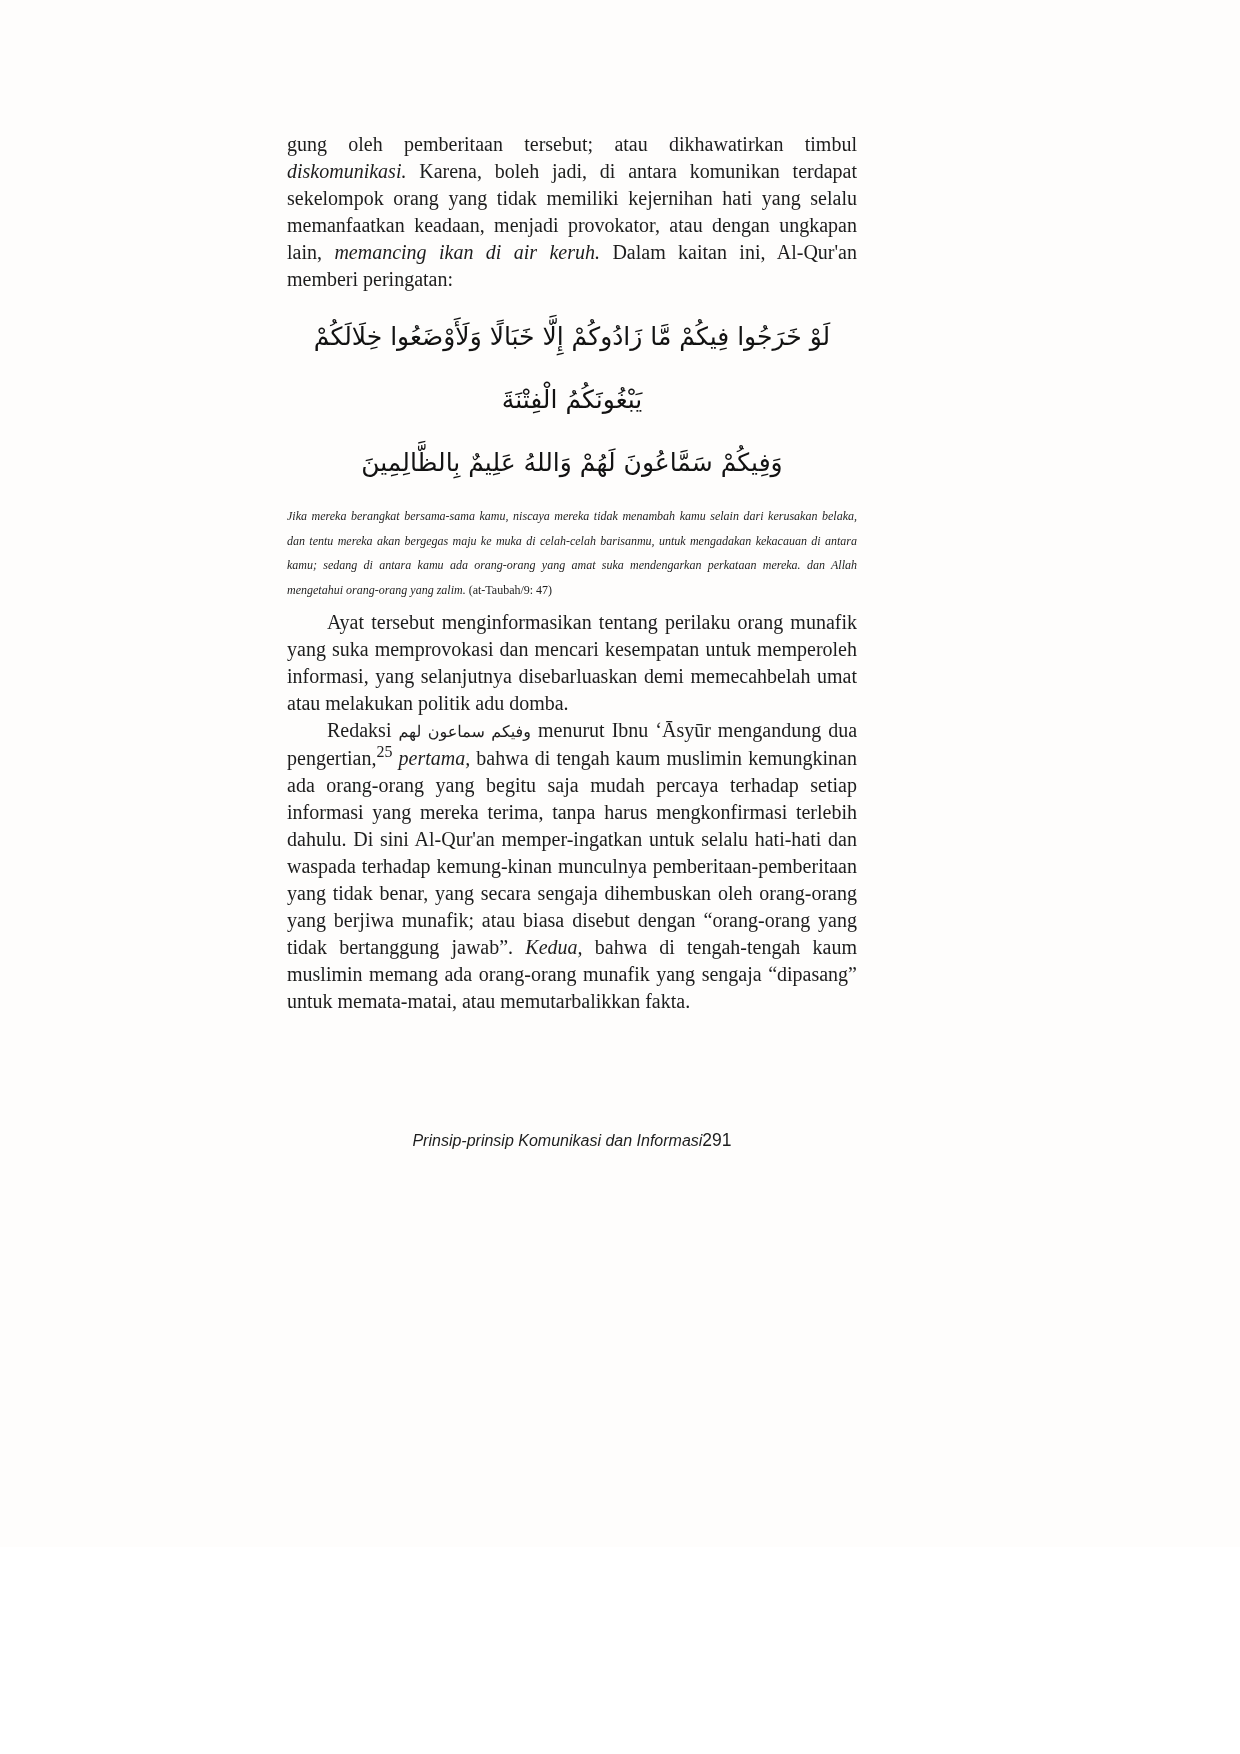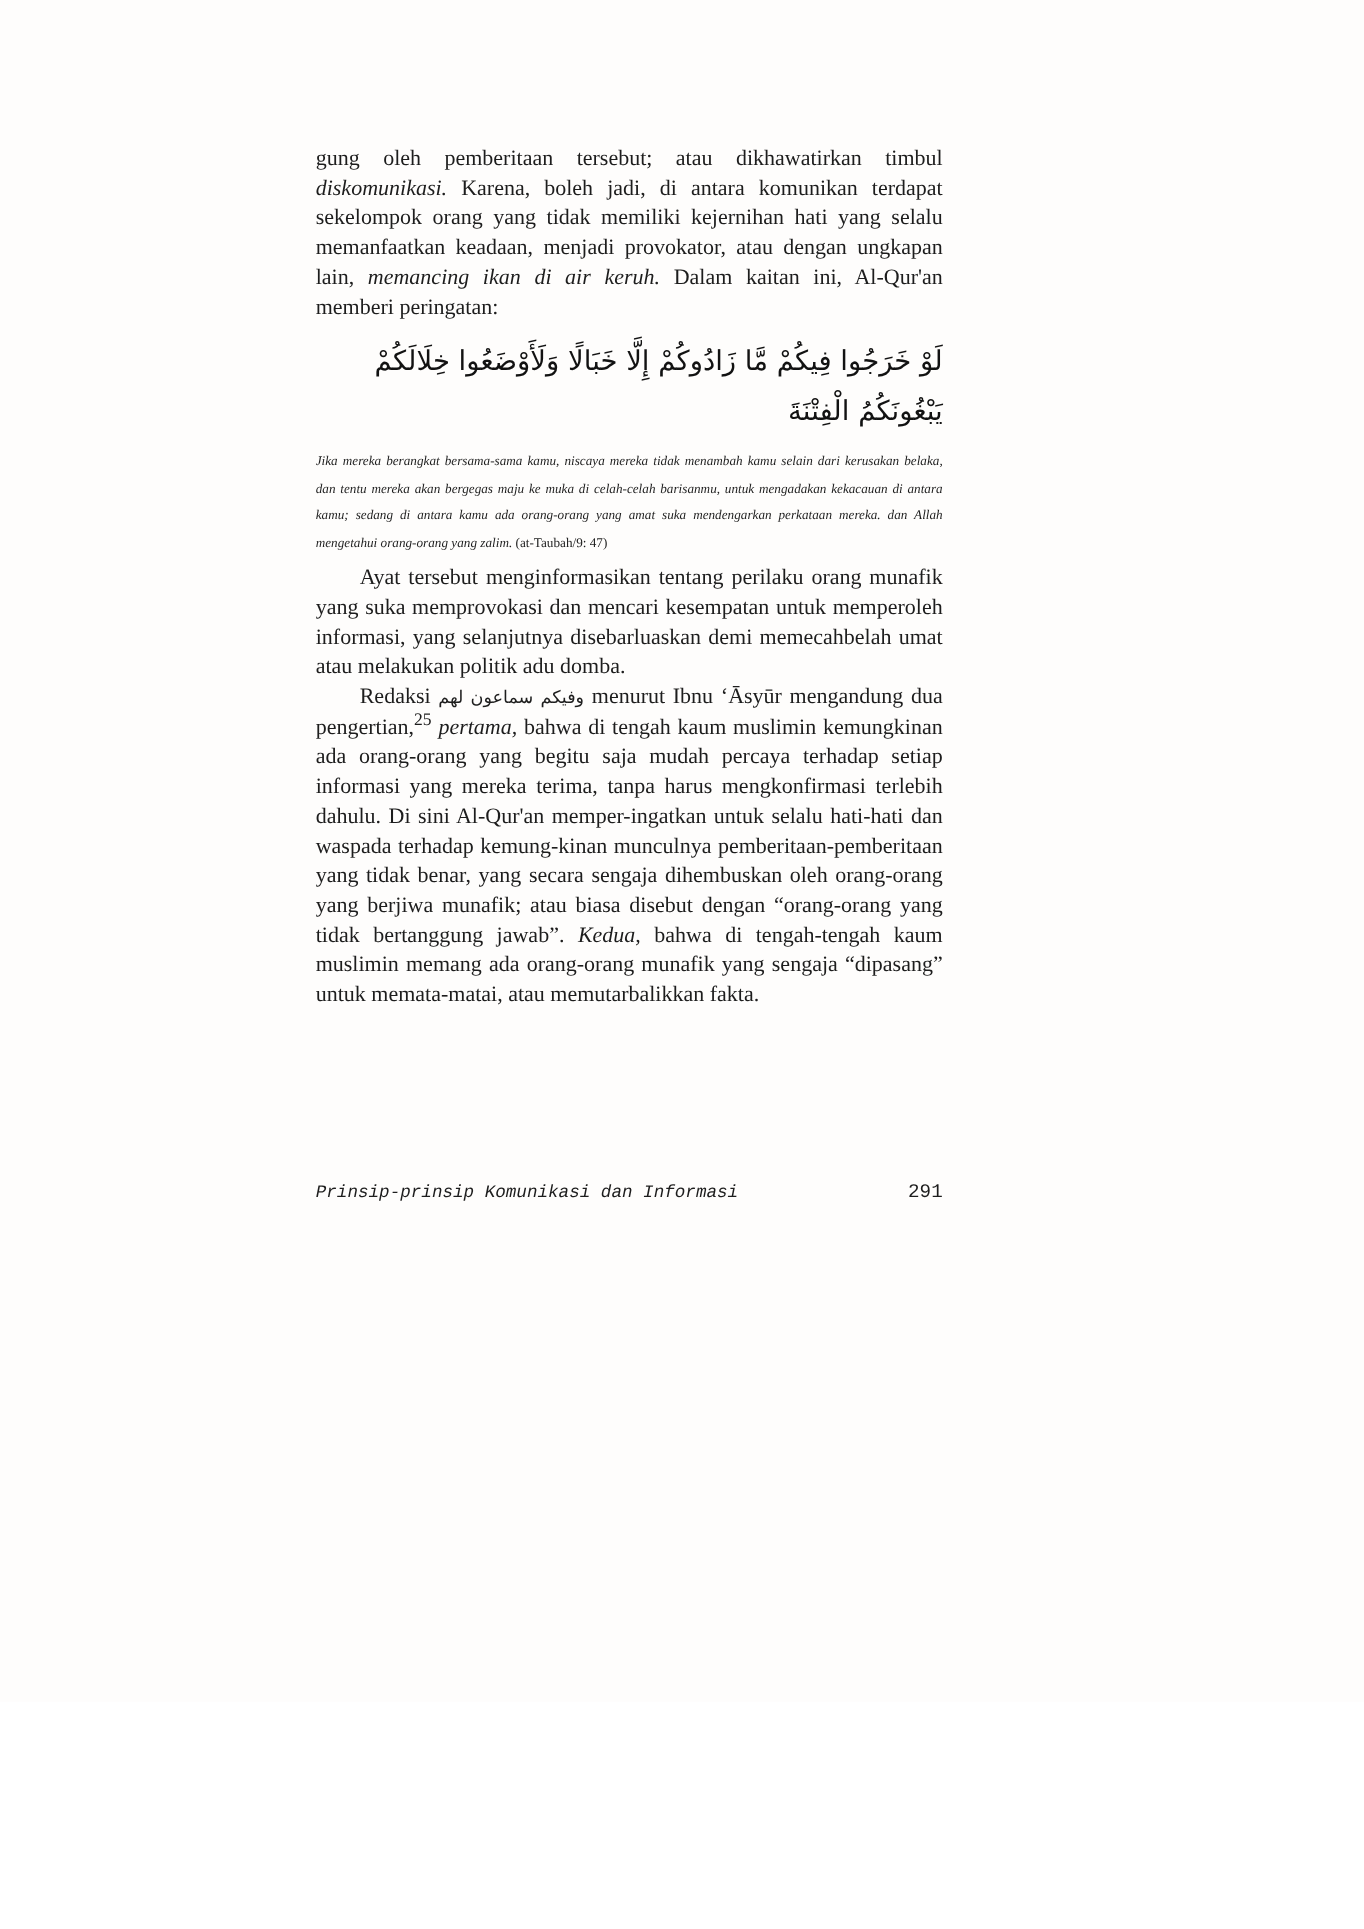--- a/index.html
+++ b/index.html
@@ -40,60 +40,61 @@
   }
   span.arabic-inline {
     font-family: Liberation Sans, sans-serif;
     font-size: 16px;
     direction: rtl;
     unicode-bidi: embed;
   }
 
   .arabic-block {
     direction: rtl;
-    text-align: right;
+    text-align: center;
     font-family: "DejaVu Sans", sans-serif;
     font-size: 25px;
-    line-height: 46px;
+    line-height: 63px;
     color: #121212;
     margin: 12px 0 10px 0;
   }
 
   .translation {
     font-style: italic;
     font-size: 12px;
     line-height: 24.5px;
     margin-bottom: 7px;
   }
 
   .footer {
     position: absolute;
     left: 287px;
-    top: 1074px;
+    top: 1130px;
     width: 570px;
     display: flex;
-    justify-content: space-between;
+    justify-content: center;
     align-items: baseline;
-    font-family: Liberation Mono, monospace;
+    font-family: Liberation Sans, sans-serif;
     color: #1d1d1d;
   }
   .footer-title { font-style: italic; font-size: 16px; }
   .footer-page { font-size: 17.5px; }
 </style>
 </head>
 <body>
 
 <div class="page">
 
   <main class="text-block">
 
     <p class="para"><span class="regular">gung oleh pemberitaan tersebut; atau dikhawatirkan timbul </span><span class="italic">diskomunikasi.</span><span class="regular"> Karena, boleh jadi, di antara komunikan terdapat sekelompok orang yang tidak memiliki kejernihan hati yang selalu memanfaatkan keadaan, menjadi provokator, atau dengan ungkapan lain, </span><span class="italic">memancing ikan di air keruh.</span><span class="regular"> Dalam kaitan ini, Al-Qur'an memberi peringatan:</span></p>
 
     <div class="arabic-block">
       <div>لَوْ خَرَجُوا فِيكُمْ مَّا زَادُوكُمْ إِلَّا خَبَالًا وَلَأَوْضَعُوا خِلَالَكُمْ يَبْغُونَكُمُ الْفِتْنَةَ</div>
+      <div>وَفِيكُمْ سَمَّاعُونَ لَهُمْ وَاللهُ عَلِيمٌ بِالظَّالِمِينَ</div>
     </div>
 
     <p class="para translation"><span class="italic">Jika mereka berangkat bersama-sama kamu, niscaya mereka tidak menambah kamu selain dari kerusakan belaka, dan tentu mereka akan bergegas maju ke muka di celah-celah barisanmu, untuk mengadakan kekacauan di antara kamu; sedang di antara kamu ada orang-orang yang amat suka mendengarkan perkataan mereka. dan Allah mengetahui orang-orang yang zalim. </span><span class="regular">(at-Taubah/9: 47)</span></p>
 
     <p class="para indent"><span class="regular">Ayat tersebut menginformasikan tentang perilaku orang munafik yang suka memprovokasi dan mencari kesempatan untuk memperoleh informasi, yang selanjutnya disebarluaskan demi memecahbelah umat atau melakukan politik adu domba.</span></p>
 
     <p class="para indent"><span class="regular">Redaksi </span><span class="arabic-inline">وفيكم سماعون لهم</span><span class="regular"> menurut Ibnu ‘Āsyūr mengandung dua pengertian,</span><span class="sup">25</span><span class="regular"> </span><span class="italic">pertama,</span><span class="regular"> bahwa di tengah kaum muslimin kemungkinan ada orang-orang yang begitu saja mudah percaya terhadap setiap informasi yang mereka terima, tanpa harus mengkonfirmasi terlebih dahulu. Di sini Al-Qur'an memper-ingatkan untuk selalu hati-hati dan waspada terhadap kemung-kinan munculnya pemberitaan-pemberitaan yang tidak benar, yang secara sengaja dihembuskan oleh orang-orang yang berjiwa munafik; atau biasa disebut dengan “orang-orang yang tidak bertanggung jawab”. </span><span class="italic">Kedua,</span><span class="regular"> bahwa di tengah-tengah kaum muslimin memang ada orang-orang munafik yang sengaja “dipasang” untuk memata-matai, atau memutarbalikkan fakta.</span></p>
 
 
   </main>

